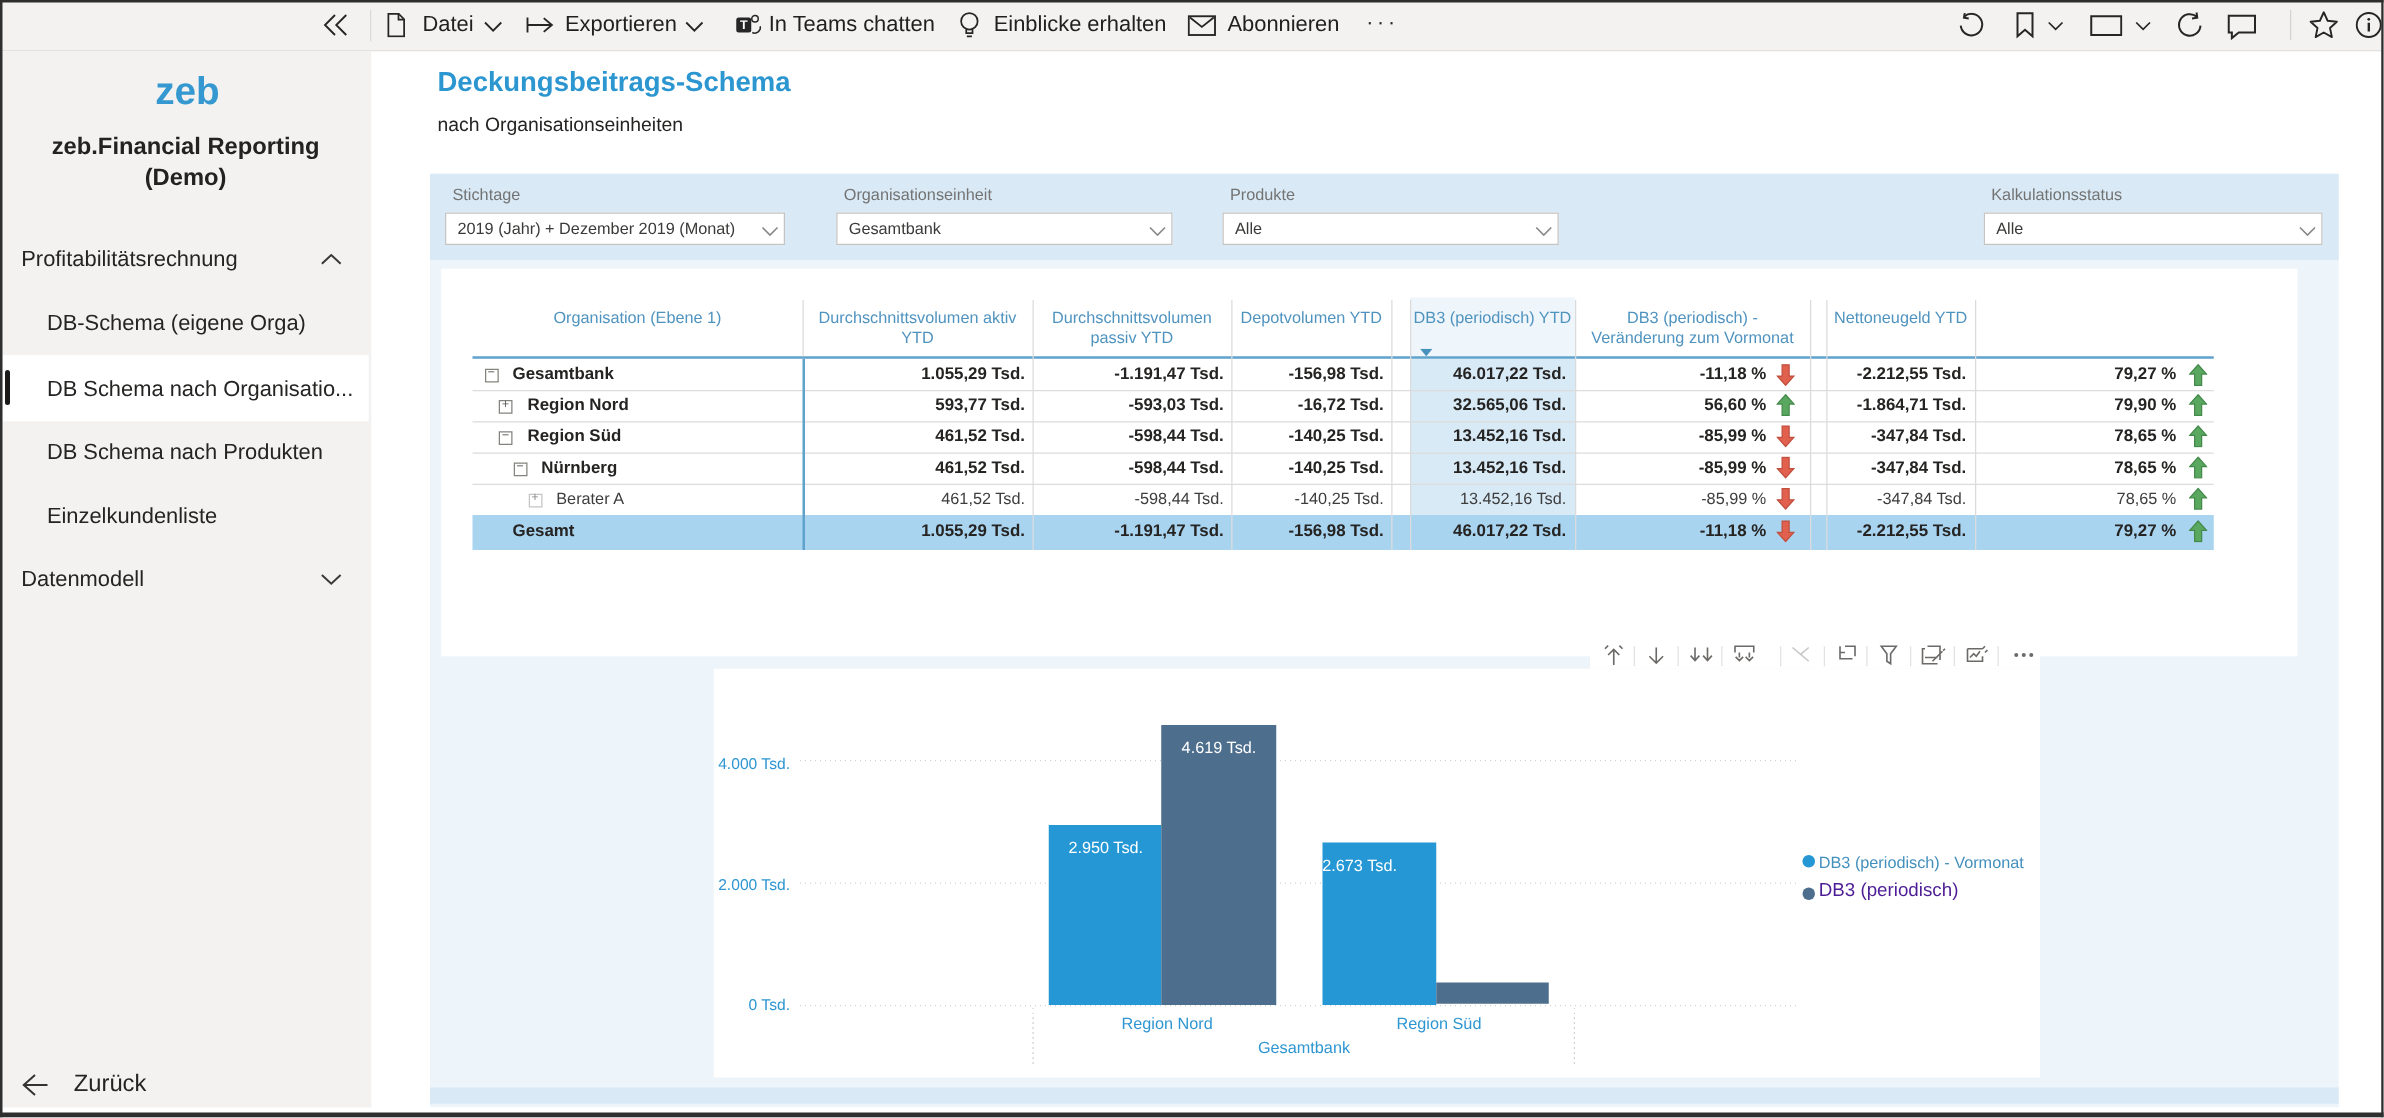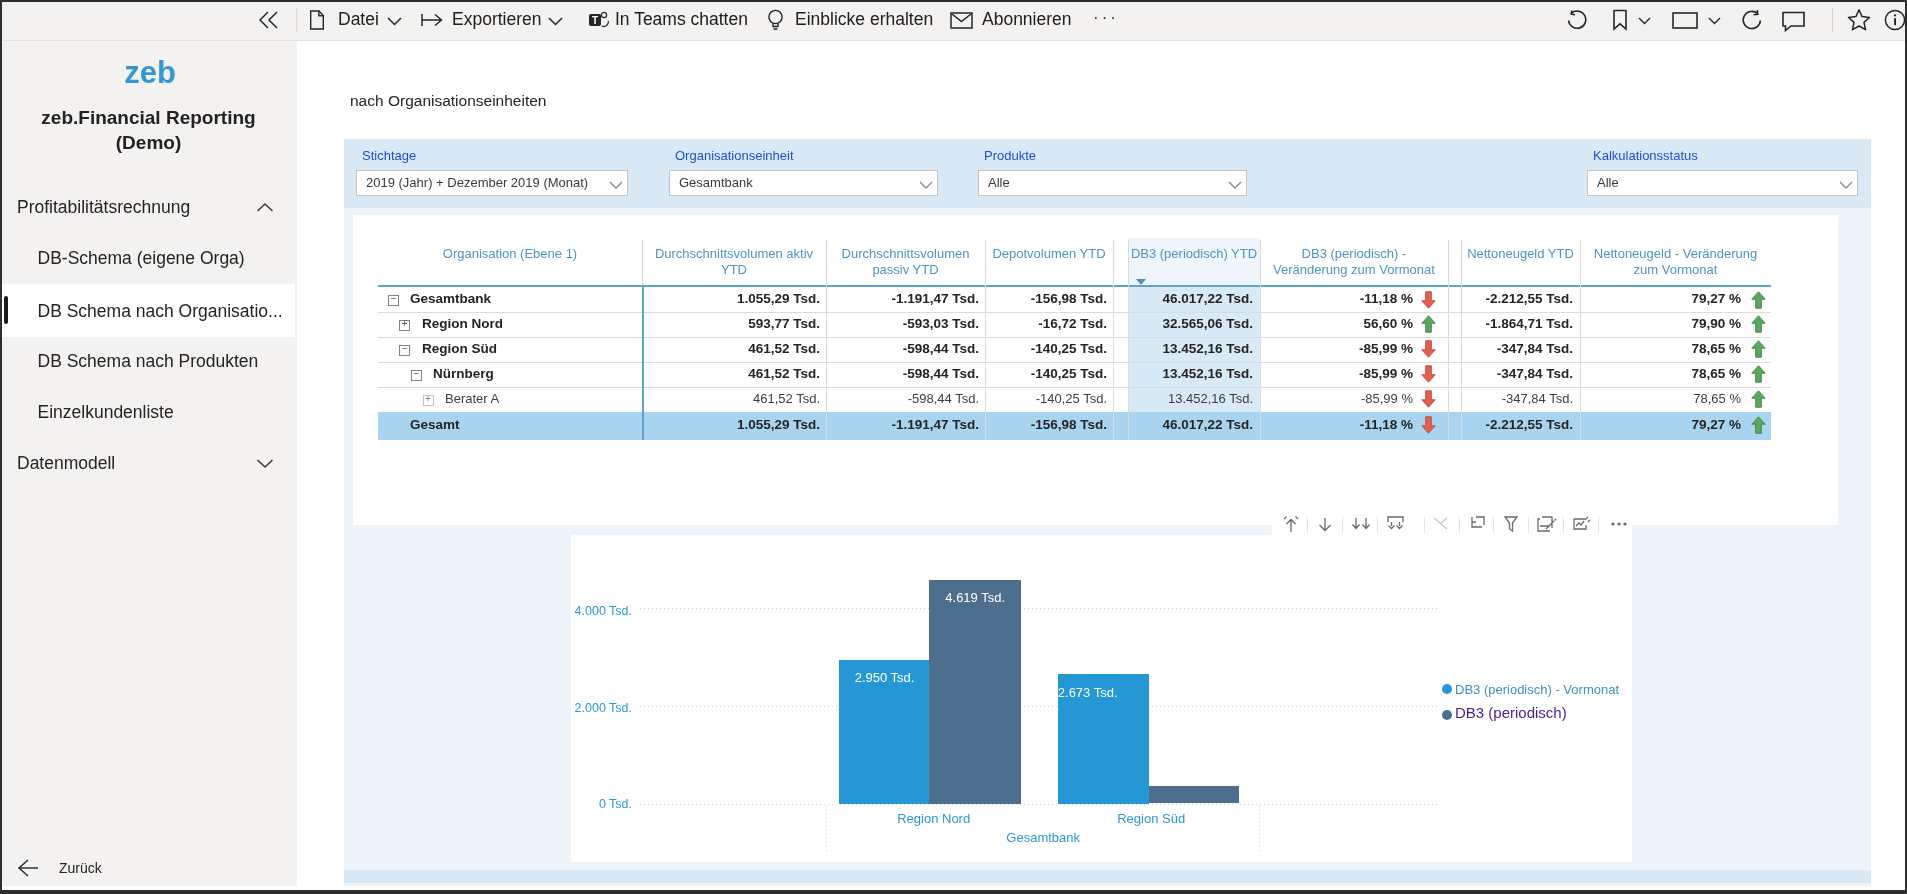--- a/index.html
+++ b/index.html
@@ -3,21 +3,21 @@
 html,body{margin:0;padding:0}
 #page{position:relative;width:1907px;height:894px;background:#fff;font-family:"Liberation Sans",sans-serif;overflow:hidden}
 .ab{position:absolute}
 .num{font-weight:bold;font-size:13.5px;color:#252423;text-align:right;line-height:24.9px}
 .numr{font-weight:normal;font-size:13px;color:#3d3d3d;text-align:right;line-height:24.9px}
 .hc{font-size:13px;color:#4f93bf;text-align:center;line-height:15.5px;padding-top:8px}
 .vline{position:absolute;width:1px;background:#dbdbdb}
 .hline{position:absolute;height:1px;background:#dcdcdc}
 .rname{font-weight:bold;font-size:13.5px;color:#252423;line-height:24.9px}
 .pmicon{position:absolute;width:9px;height:9px;border:1px solid #85837f;background:#fff;font-size:10px;line-height:8px;text-align:center;color:#555;font-family:"Liberation Mono",monospace}
-.ddl{font-size:13px;color:#1d4ed8}
+.ddl{font-size:13px;color:#737373}
 .ddb{position:absolute;top:170px;height:24px;background:#fff;border:1px solid #c6c4c2;font-size:13px;color:#3b3a39;line-height:24px}
 .ddb span{padding-left:9px}
 .tbt{font-size:17.5px;color:#21201f;line-height:39px;position:absolute;top:0}
 .nav{position:absolute;font-size:17.5px;color:#252423;line-height:51px;height:51px}
 </style></head><body>
 <div id="page">
 
 <div class="ab" style="left:2px;top:1px;right:2px;height:39px;background:#f3f2f1;border-bottom:1px solid #e3e1df"></div>
 <svg class="ab" style="left:258px;top:11px" width="21" height="18" viewBox="0 0 21 18">
       <path d="M10 1 L2 9 L10 17 M19 1 L11 9 L19 17" fill="none" stroke="#262626" stroke-width="1.5"></path>
@@ -102,29 +102,30 @@
 <div class="nav" style="left:37.5px;top:285px;line-height:52px">DB Schema nach Organisatio...</div>
 <div class="nav" style="left:37.5px;top:387px">Einzelkundenliste</div>
 <div class="nav" style="left:37.5px;top:336px">DB Schema nach Produkten</div>
 <div class="nav" style="left:17px;top:438px">Datenmodell</div>
 <svg class="ab" style="left:256px;top:458px" width="18" height="11" viewBox="0 0 18 11">
       <polyline points="1.5,2 9,9 16.5,2" fill="none" stroke="#3b3a39" stroke-width="1.6"></polyline>
     </svg>
 <svg class="ab" style="left:17px;top:858px" width="22" height="20" viewBox="0 0 22 20">
       <path d="M11 2 L2 10 L11 18 M2 10 H21" fill="none" stroke="#333" stroke-width="1.6"></path>
     </svg>
-<div class="ab" style="left:59px;top:858px;font-size:14px;color:#252423;line-height:20px">Zurück</div>
+<div class="ab" style="left:59px;top:858px;font-size:19px;color:#252423;line-height:20px">Zurück</div>
 
 <div class="ab" style="left:344px;top:139px;width:1527px;height:747px;background:#edf5fa"></div>
 <div class="ab" style="left:344px;top:139px;width:1527px;height:69px;background:#d9eaf6"></div>
 <div class="ab" style="left:344px;top:870px;width:1527px;height:13px;background:#d9eaf6"></div>
 <div class="ab" style="left:353px;top:215px;width:1485px;height:310px;background:#fff"></div>
 <div class="ab" style="left:1272px;top:512px;width:360px;height:23px;background:#fff"></div>
 <div class="ab" style="left:571px;top:535px;width:1061px;height:327px;background:#fff"></div>
 
+<div class="ab" style="left:350px;top:53px;font-size:22px;font-weight:bold;color:#2c96d0">Deckungsbeitrags-Schema</div>
 <div class="ab" style="left:350px;top:92px;font-size:15.5px;color:#252423">nach Organisationseinheiten</div>
 
 <div class="ab ddl" style="left:362px;top:148px">Stichtage</div>
 <div class="ab ddl" style="left:675px;top:148px">Organisationseinheit</div>
 <div class="ab ddl" style="left:984px;top:148px">Produkte</div>
 <div class="ab ddl" style="left:1593px;top:148px">Kalkulationsstatus</div>
 <div class="ddb" style="left:356px;width:270px"><span>2019 (Jahr) + Dezember 2019 (Monat)</span><svg style="position:absolute;right:4px;top:10px" width="14" height="8" viewBox="0 0 14 8">
         <polyline points="1,1 7,7 13,1" fill="none" stroke="#8a8886" stroke-width="1.3"></polyline>
       </svg></div>
 <div class="ddb" style="left:669px;width:267px"><span>Gesamtbank</span><svg style="position:absolute;right:4px;top:10px" width="14" height="8" viewBox="0 0 14 8">
@@ -141,21 +142,20 @@
 <div class="ab" style="left:1128px;top:287.2px;width:132px;height:124.5px;background:#d9eaf7"></div>
 <div class="ab" style="left:378px;top:411.7px;width:1393px;height:28px;background:#a9d4f0"></div>
 
 <div class="ab hc" style="left:378px;top:238px;width:264px">Organisation (Ebene 1)</div>
 <div class="ab hc" style="left:642px;top:238px;width:184px">Durchschnittsvolumen aktiv<br>YTD</div>
 <div class="ab hc" style="left:826px;top:238px;width:159px">Durchschnittsvolumen<br>passiv YTD</div>
 <div class="ab hc" style="left:985px;top:238px;width:128px">Depotvolumen YTD</div>
 <div class="ab hc" style="left:1128px;top:238px;width:132px">DB3 (periodisch) YTD</div>
 <div class="ab hc" style="left:1260px;top:238px;width:188px">DB3 (periodisch) -<br>Veränderung zum Vormonat</div>
 <div class="ab hc" style="left:1461px;top:238px;width:119px">Nettoneugeld YTD</div>
-<div class="ab hc" style="left:1580px;top:238px;width:191px">Nettoneugeld - Veränderung<br>zum Vormonat</div>
 <svg class="ab" style="left:1136px;top:279px" width="10" height="6" viewBox="0 0 10 6">
       <path d="M0 0 H10 L5 6 Z" fill="#4791bd"></path>
     </svg>
 
 <div class="ab" style="left:378px;top:285.2px;width:1393px;height:2px;background:#5fa3cd"></div>
 <div class="hline" style="left:378px;top:312.1px;width:1393px"></div>
 <div class="hline" style="left:378px;top:337px;width:1393px"></div>
 <div class="hline" style="left:378px;top:361.9px;width:1393px"></div>
 <div class="hline" style="left:378px;top:386.8px;width:1393px"></div>
 <div class="vline" style="left:642px;top:240px;height:45.2px"></div>

